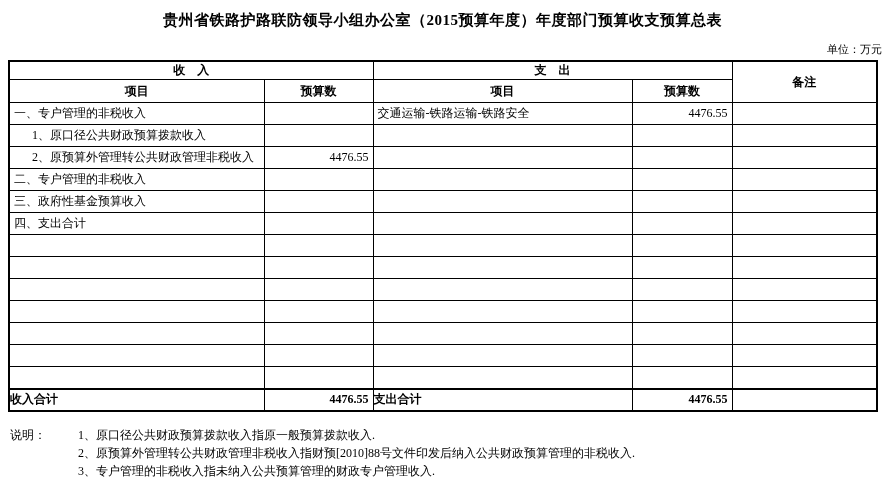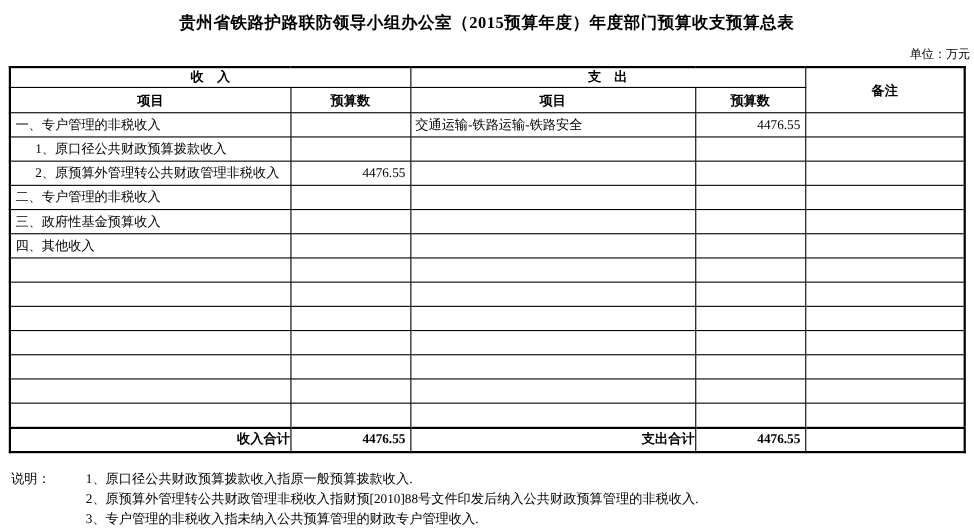--- a/index.html
+++ b/index.html
@@ -25,21 +25,21 @@
     border:1px solid #000;font-size:12px;padding:0;
     overflow:hidden;white-space:nowrap;vertical-align:middle;
   }
   thead tr.group-row{height:16px;padding-left:13px;}
   thead tr.col-row{height:23px;}
   th{font-weight:bold;text-align:center;font-size:12px;}
   tbody tr{height:22px;}
   td.item{text-align:left;padding-left:4px;}
   td.item.sub{padding-left:22px;}
   td.num{text-align:right;padding-right:4px;}
-  td.center{text-align:right;}
+  td.center{text-align:left;}
   tr.total-row td{font-weight:bold;border-top:2px solid #000;}
   .notes{
     display:flex;margin:14px 0 0 10px;
     font-size:12px;line-height:18px;gap:32px;
   }
   .notes .prefix{flex:0 0 auto;}
 </style>
 </head>
 <body>
 
@@ -98,21 +98,21 @@
     <td></td>
   </tr>
       <tr>
     <td class="item">三、政府性基金预算收入</td>
     <td class="num"></td>
     <td class="item"></td>
     <td class="num"></td>
     <td></td>
   </tr>
       <tr>
-    <td class="item">四、其他收入</td>
+    <td class="item">四、支出合计</td>
     <td class="num"></td>
     <td class="item"></td>
     <td class="num"></td>
     <td></td>
   </tr>
       <tr>
     <td class="item"></td>
     <td class="num"></td>
     <td class="item"></td>
     <td class="num"></td>

